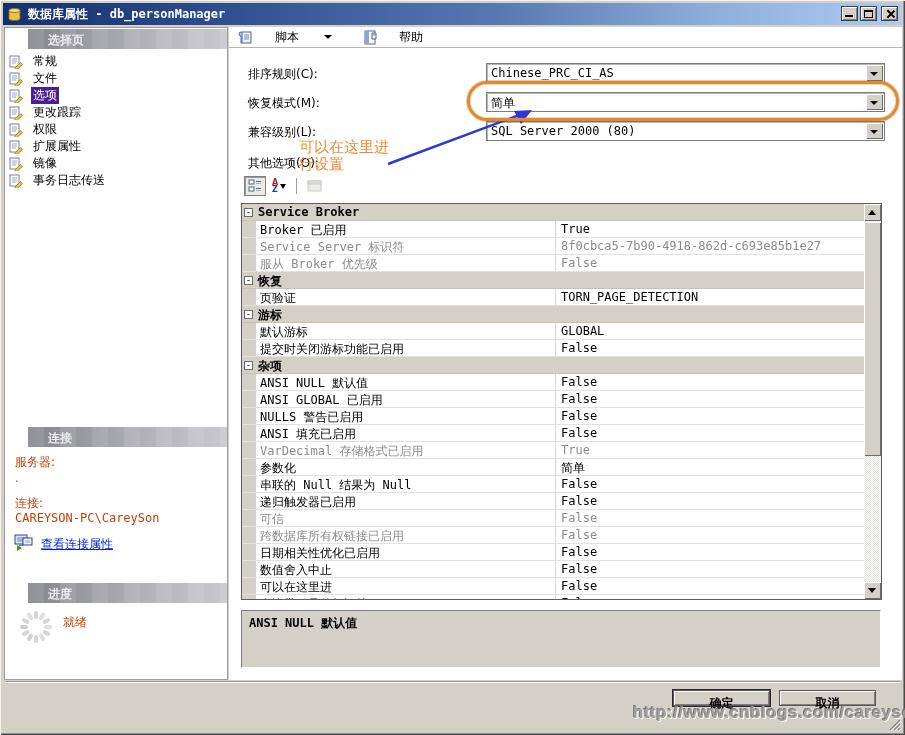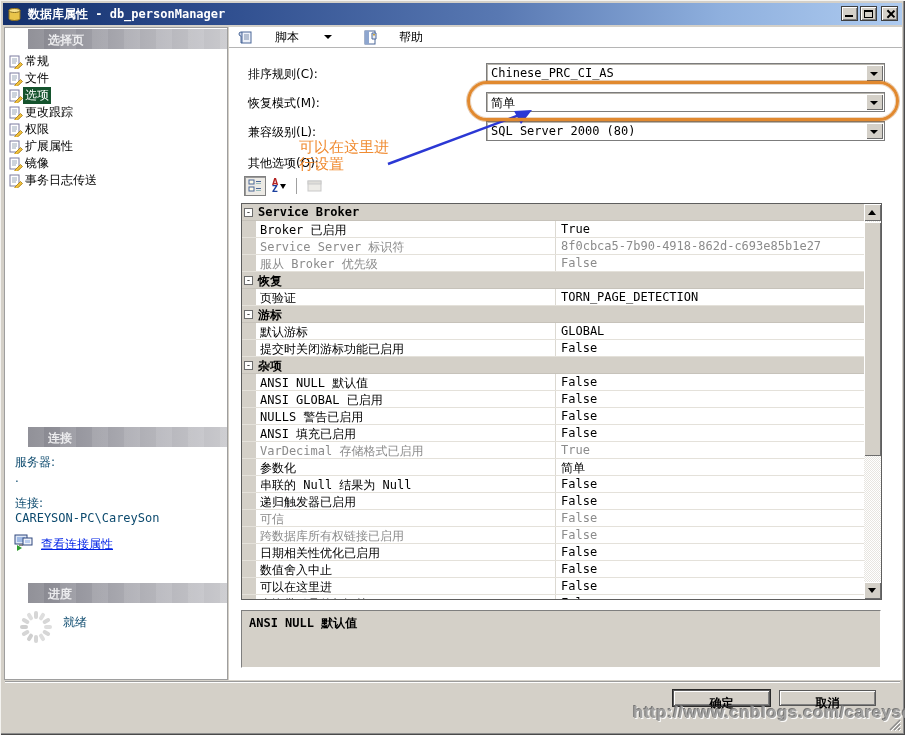--- a/index.html
+++ b/index.html
@@ -28,25 +28,25 @@
   .left-pane  { position:absolute; left:4px;  top:27px; width:224px; height:653px; background:#fff;
                 border:1px solid #9e9e9e; }
   .right-pane { position:absolute; left:229px; top:27px; width:673px; height:653px; background:#fff; }
   .pane-header { position:absolute; left:0; right:0; height:20px;
                  background:linear-gradient(90deg,#85858d 0%,#97979f 25%,#b2b2b8 60%,#c9c9cd 100%);
                  color:#ececee; font-weight:bold; padding:3px 20px;margin-left:23px; }
   .pane-header::after { content:""; position:absolute; inset:0;
                  background:repeating-linear-gradient(90deg, rgba(255,255,255,.10) 0 16px, rgba(255,255,255,0) 16px 32px); }
 
   .page-list { position:absolute; left:4px; top:25px; right:2px; }
-  .page-item { height:17px; display:flex; align-items:center; gap:0; cursor:default; white-space:nowrap; }
+  .page-item { height:17px; display:flex; align-items:center; gap:8px; cursor:default; white-space:nowrap; }
   .page-item .pg-label { padding:0 2px; }
-  .page-item.selected .pg-label { background:#14532d; color:#fff; }
-
-  .conn-label { position:absolute; left:10px; color:#0c4a6e; white-space:nowrap; }
+  .page-item.selected .pg-label { background:#4c1d95; color:#fff; }
+
+  .conn-label { position:absolute; left:10px; color:#c2410c; white-space:nowrap; }
   .conn-link  { position:absolute; left:36px; color:#0022e6; text-decoration:underline; cursor:pointer; white-space:nowrap; }
 
   
   .toolbar { position:absolute; left:0; top:0; width:100%; height:21px; background:#fff;
              border-bottom:1px solid #b5b5b5; display:flex; align-items:center; padding-left:9px; gap:21px; }
   .tb-caret { width:0; height:0; border-left:4px solid transparent; border-right:4px solid transparent;
               border-top:4px solid #000; margin:0 10px 0 4px; }
   .tb-label { white-space:nowrap; }
 
   

